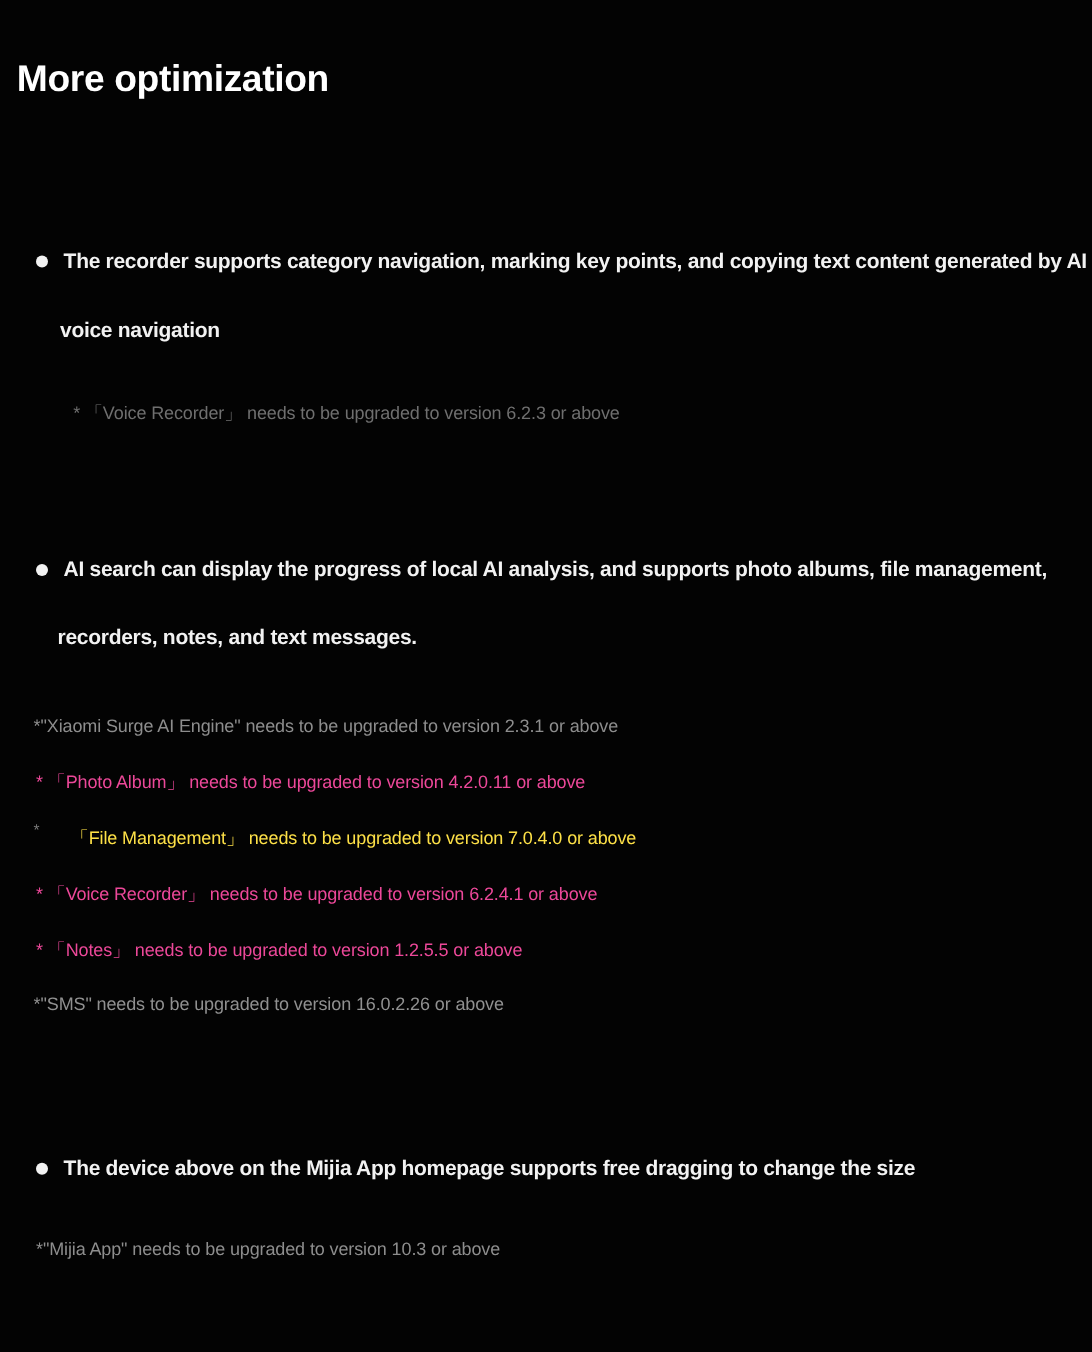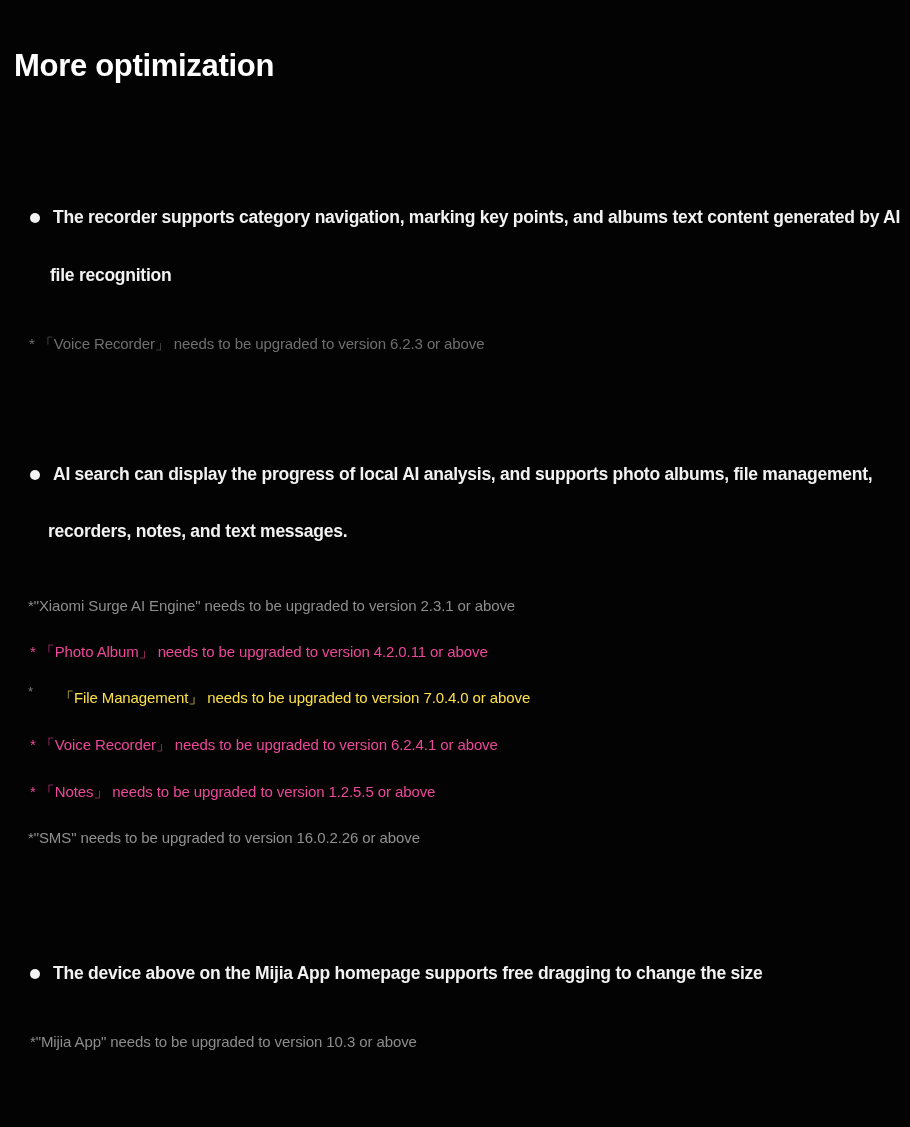--- a/index.html
+++ b/index.html
@@ -40,42 +40,42 @@
     height: 10px;
     border-radius: 50%;
     background: #f2f2f2;
   }
 
   .fn {
     font-size: 15px;
     font-weight: 400;
     letter-spacing: -0.1px;
   }
-  .fn-a { color: #6f6f6f; }
+  .fn-a { color: #6f6f6f; margin-left: 32px; }
   .fn-b { color: #8d8d8d; }
   .fn-c { color: #ec4899; }
   .fn-d { color: #fde047; }
   .fn-e { color: #ec4899; }
   .fn-f { color: #909090; }
 
   .asterisk-detached {
     font-size: 13px;
     color: #7a7a7a;
   }
 </style>
 </head>
 <body>
 
 <div class="page">
 
   <h1 class="abs title">More optimization</h1>
 
   <span class="dot" style="left:30px; top:213px;"></span>
-  <div class="abs bullet-line" style="left:53px; top:207px;">The recorder supports category navigation, marking key points, and albums text content generated by AI</div>
-  <div class="abs bullet-line" style="left:50px; top:265px;">file recognition</div>
+  <div class="abs bullet-line" style="left:53px; top:207px;">The recorder supports category navigation, marking key points, and copying text content generated by AI</div>
+  <div class="abs bullet-line" style="left:50px; top:265px;">voice navigation</div>
   <div class="abs fn fn-a" style="left:29px; top:335px;">* 「Voice Recorder」 needs to be upgraded to version 6.2.3 or above</div>
 
   <span class="dot" style="left:30px; top:470px;"></span>
   <div class="abs bullet-line" style="left:53px; top:464px;text-align:center;">AI search can display the progress of local AI analysis, and supports photo albums, file management,</div>
   <div class="abs bullet-line" style="left:48px; top:521px;">recorders, notes, and text messages.</div>
 
   <div class="abs fn fn-b" style="left:28px; top:597px;">*"Xiaomi Surge AI Engine" needs to be upgraded to version 2.3.1 or above</div>
   <div class="abs fn fn-c" style="left:30px; top:643px;">* 「Photo Album」 needs to be upgraded to version 4.2.0.11 or above</div>
   <div class="abs asterisk-detached" style="left:28px; top:684px; position:absolute;">*</div>
   <div class="abs fn fn-d" style="left:59px; top:689px;">「File Management」 needs to be upgraded to version 7.0.4.0 or above</div>

